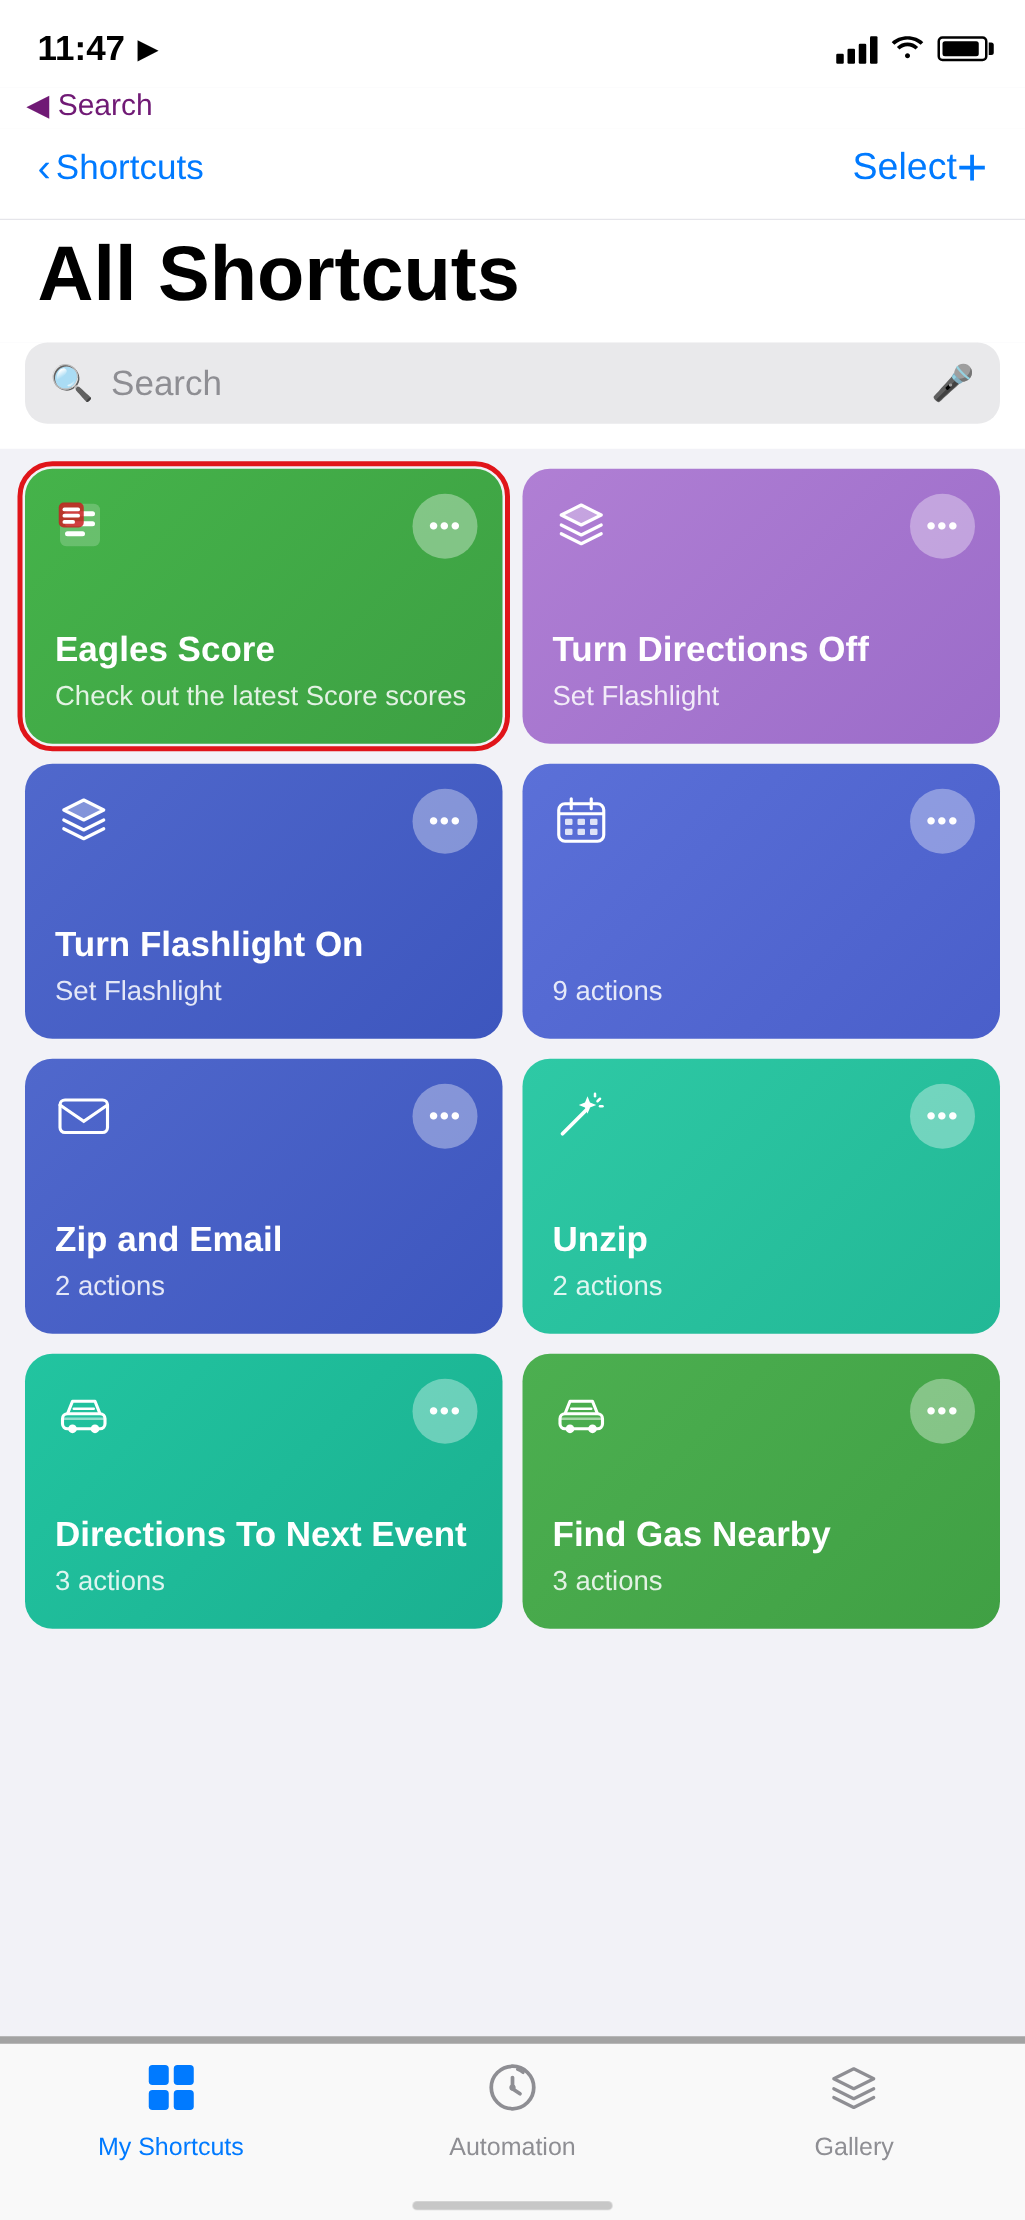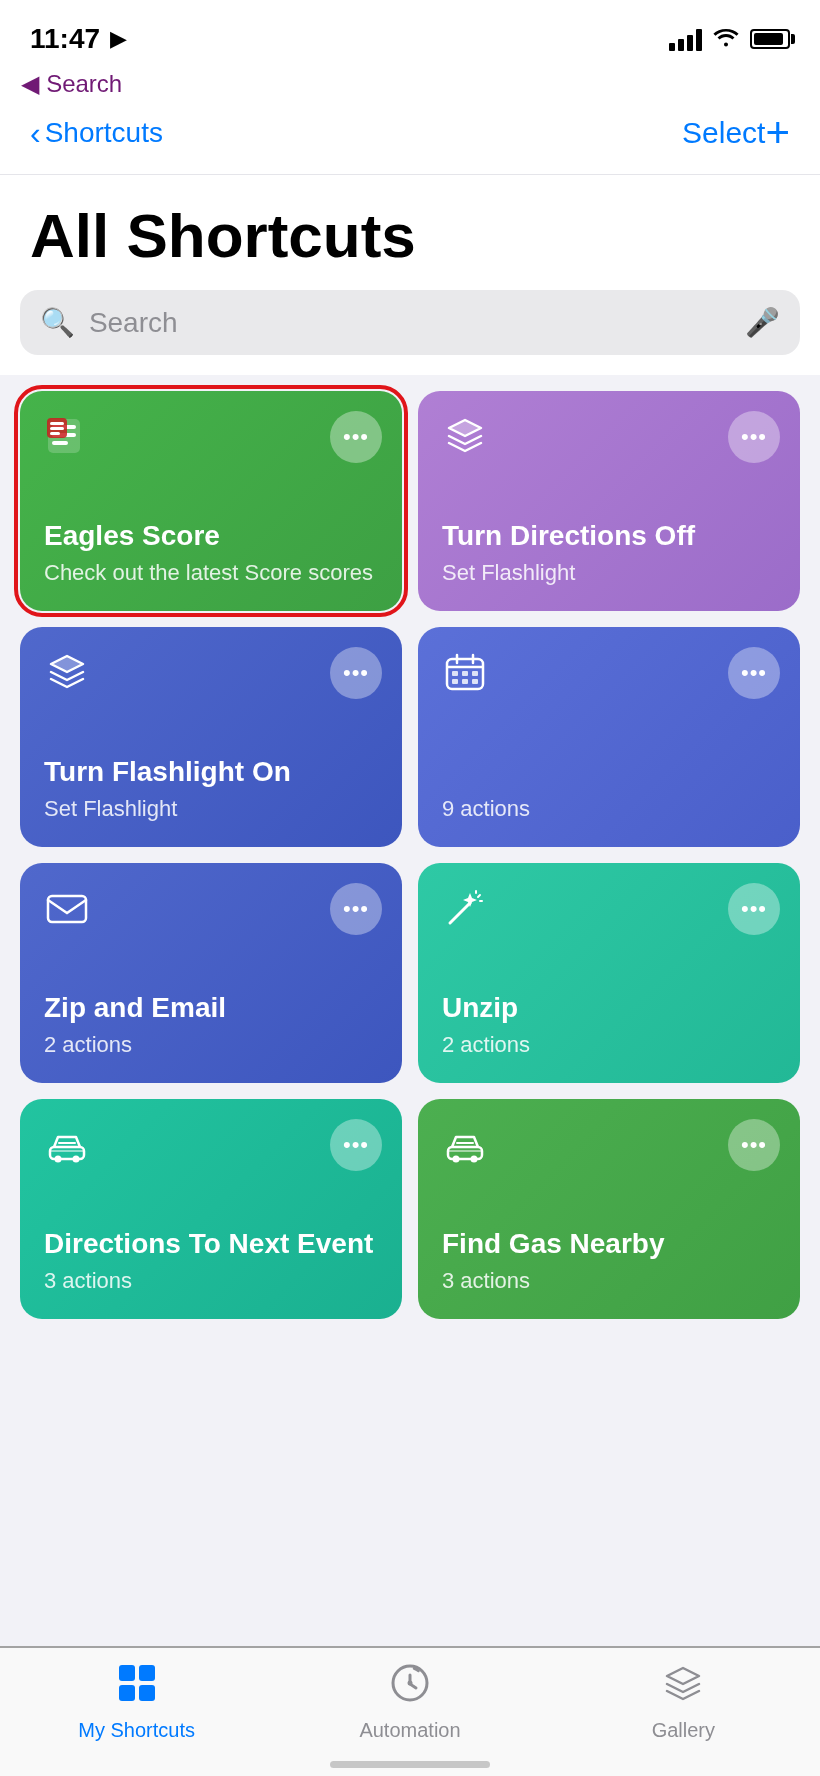--- a/index.html
+++ b/index.html
@@ -117,21 +117,20 @@
     
     .page-title-section {
       background: #fff;
       padding: 10px 30px 20px;
     }
     .page-title {
       font-size: 62px;
       font-weight: 700;
       color: #000;
       line-height: 1.1;
-      margin-top: 17px;
     }
 
     
     .search-container {
       background: #fff;
       padding: 0 20px 20px;
     }
     .search-bar {
       background: #e9e9eb;
       border-radius: 18px;
@@ -218,25 +217,25 @@
       line-height: 1.3;
     }
 
     
     .tab-bar {
       position: fixed;
       bottom: 0;
       left: 0;
       width: 820px;
       background: rgba(249,249,249,0.95);
-      border-top: 2px solid #a3a3a3;
+      border-top: 6px solid #a3a3a3;
       display: flex;
       justify-content: space-around;
       padding: 14px 0 30px;
-      height: 130px;
+      height: 147px;
     }
     .tab-item {
       display: flex;
       flex-direction: column;
       align-items: center;
       gap: 6px;
       cursor: pointer;
       flex: 1;
     }
     .tab-icon {

